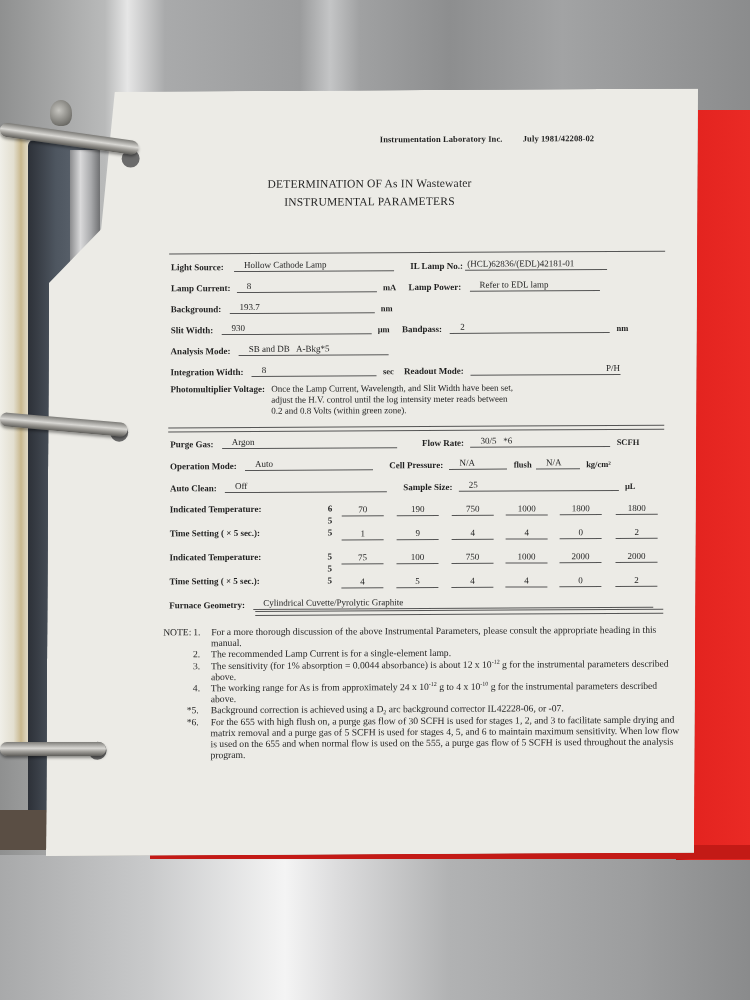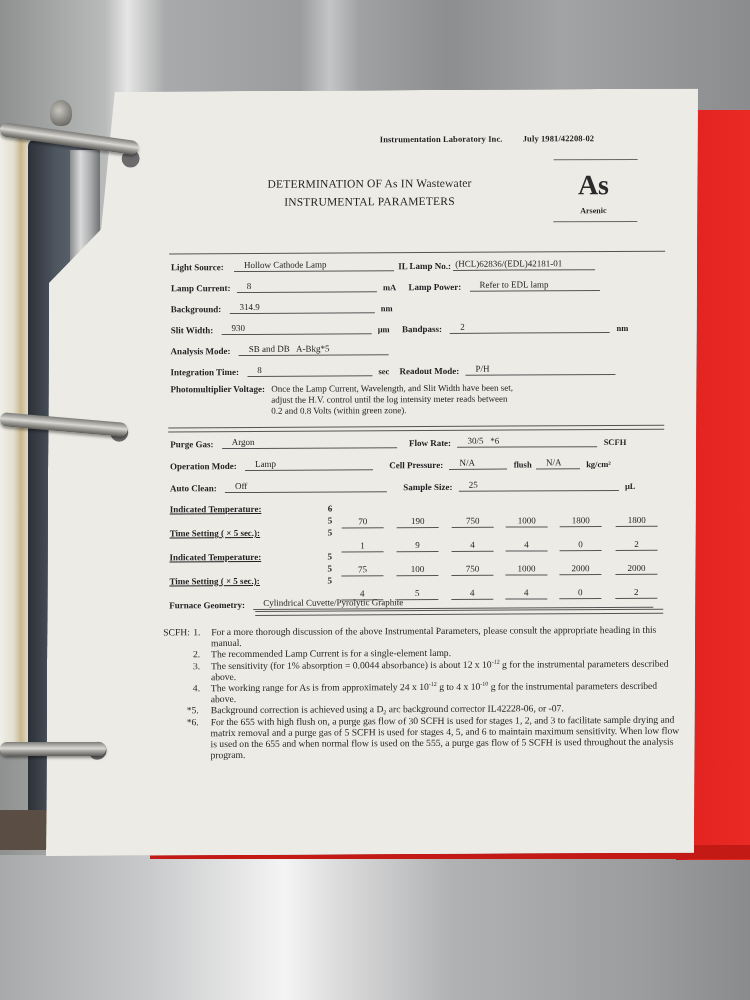--- a/index.html
+++ b/index.html
@@ -87,24 +87,24 @@
   .lbl { font-weight:bold; display:inline-block; }
   .fld {
     display:inline-block; border-bottom:1px solid #555; padding-left:10px;
     font-size:9px; vertical-align:bottom; height:12px; line-height:12px;
   }
   .unit { display:inline-block; font-weight:bold; font-size:8.5px; margin-left:4px; }
   .pmt { position:absolute; left:14px; font-size:9px; line-height:11px; }
   .pmt .lbl { vertical-align:top; }
   .pmt .text { display:inline-block; vertical-align:top; margin-left:4px; }
   .prog { position:absolute; left:14px; font-size:9px; height:14px; white-space:nowrap; }
-  .prog .lbl { width:170px;text-decoration:underline; }
+  .prog .lbl { width:170px; }
   .prog .stage-num { position:absolute; left:158px; top:0; font-weight:bold; }
   .prog .cell {
-    position:absolute; top:12px; width:42px; border-bottom:1px solid #555; text-align:center;
+    position:absolute; top:0; width:42px; border-bottom:1px solid #555; text-align:center;
     height:12px; line-height:12px; font-size:9px;
   }
   .notes { position:absolute; left:8px; top:535px; width:520px; font-size:9.6px; line-height:11.2px; }
   .note { position:relative; padding-left:48px; }
   .note .num { position:absolute; left:30px; top:0; }
   .note .prefix { position:absolute; left:0; top:0; }
   sup { font-size:6px; vertical-align:4px; line-height:0; }
   sub { font-size:6px; vertical-align:-2px; line-height:0; }
 </style>
 </head>
@@ -130,94 +130,88 @@
     <div class="hdr-right">
       <span>Instrumentation Laboratory Inc.</span>
       <span class="date">July 1981/42208-02</span>
     </div>
 
     <div class="title-block">
       <div>DETERMINATION OF As IN Wastewater</div>
       <div class="l2">INSTRUMENTAL PARAMETERS</div>
     </div>
 
-    <div class="sym-box">
-      <div class="rule"></div>
-      <div class="sym">As</div>
-      <div class="name">Arsenic</div>
-      <div class="rule"></div>
-    </div>
 
     <div class="hr" style="top:162px;"></div>
 
     <div class="row" style="top:168px;">
       <span class="lbl">Light Source:</span>
       <span class="fld" style="width:150px; margin-left:8px;">Hollow Cathode Lamp</span>
-      <span class="lbl" style="margin-left:2px;">IL Lamp No.:</span>
+      <span class="lbl" style="margin-left:14px;">IL Lamp No.:</span>
       <span class="fld" style="width:140px; padding-left:2px;">(HCL)62836/(EDL)42181-01</span>
     </div>
 
     <div class="row" style="top:189px;">
       <span class="lbl">Lamp Current:</span>
       <span class="fld" style="width:130px; margin-left:4px;">8</span>
       <span class="unit">mA</span>
       <span class="lbl" style="margin-left:10px;">Lamp Power:</span>
       <span class="fld" style="width:120px; margin-left:6px;">Refer to EDL lamp</span>
     </div>
 
     <div class="row" style="top:210px;">
       <span class="lbl">Background:</span>
-      <span class="fld" style="width:135px; margin-left:6px;">314.9</span>
+      <span class="fld" style="width:135px; margin-left:6px;">193.7</span>
       <span class="unit">nm</span>
     </div>
 
     <div class="row" style="top:231px;">
       <span class="lbl">Slit Width:</span>
       <span class="fld" style="width:140px; margin-left:6px;">930</span>
       <span class="unit">µm</span>
       <span class="lbl" style="margin-left:10px;">Bandpass:</span>
       <span class="fld" style="width:150px; margin-left:6px;">2</span>
       <span class="unit">nm</span>
     </div>
 
     <div class="row" style="top:252px;">
       <span class="lbl">Analysis Mode:</span>
       <span class="fld" style="width:140px; margin-left:6px; white-space:pre;">SB and DB   A-Bkg*5</span>
     </div>
 
     <div class="row" style="top:273px;">
-      <span class="lbl">Integration Time:</span>
+      <span class="lbl">Integration Width:</span>
       <span class="fld" style="width:115px; margin-left:6px;">8</span>
       <span class="unit">sec</span>
       <span class="lbl" style="margin-left:8px;">Readout Mode:</span>
-      <span class="fld" style="width:140px; margin-left:4px;">P/H</span>
+      <span class="fld" style="width:140px; margin-left:4px;text-align:right;">P/H</span>
     </div>
 
     <div class="pmt" style="top:293px;">
       <span class="lbl">Photomultiplier Voltage:</span>
       <span class="text">
         <div>Once the Lamp Current, Wavelength, and Slit Width have been set,</div>
         <div>adjust the H.V. control until the log intensity meter reads between</div>
         <div>0.2 and 0.8 Volts (within green zone).</div>
       </span>
     </div>
 
     <div class="hr double" style="top:336px;"></div>
 
     <div class="row" style="top:345px;">
       <span class="lbl">Purge Gas:</span>
       <span class="fld" style="width:165px; margin-left:6px;">Argon</span>
-      <span class="lbl" style="margin-left:10px;">Flow Rate:</span>
+      <span class="lbl" style="margin-left:23px;">Flow Rate:</span>
       <span class="fld" style="width:130px; margin-left:4px; white-space:pre;">30/5   *6</span>
       <span class="unit">SCFH</span>
     </div>
 
     <div class="row" style="top:367px;">
       <span class="lbl">Operation Mode:</span>
-      <span class="fld" style="width:118px; margin-left:6px;">Lamp</span>
+      <span class="fld" style="width:118px; margin-left:6px;">Auto</span>
       <span class="lbl" style="margin-left:14px;">Cell Pressure:</span>
       <span class="fld" style="width:48px; margin-left:4px;">N/A</span>
       <span class="unit">flush</span>
       <span class="fld" style="width:34px; margin-left:2px;">N/A</span>
       <span class="unit">kg/cm²</span>
     </div>
 
     <div class="row" style="top:389px;">
       <span class="lbl">Auto Clean:</span>
       <span class="fld" style="width:152px; margin-left:6px;">Off</span>
@@ -274,21 +268,21 @@
     </div>
 
     <div class="row" style="top:506px;">
       <span class="lbl">Furnace Geometry:</span>
       <span class="fld" style="width:390px; margin-left:6px;">Cylindrical Cuvette/Pyrolytic Graphite</span>
     </div>
     <div class="hr double" style="top:520px; left:100px; width:408px;"></div>
 
     <div class="notes">
       <div class="note">
-        <span class="prefix">SCFH:</span>
+        <span class="prefix">NOTE:</span>
         <span class="num">1.</span>
         <span>For a more thorough discussion of the above Instrumental Parameters, please consult the appropriate heading in this manual.</span>
       </div>
       <div class="note">
         <span class="num">2.</span>
         <span>The recommended Lamp Current is for a single-element lamp.</span>
       </div>
       <div class="note">
         <span class="num">3.</span>
         <span>The sensitivity (for 1% absorption = 0.0044 absorbance) is about 12 x 10</span><sup>-12</sup><span> g for the instrumental parameters described above.</span>

